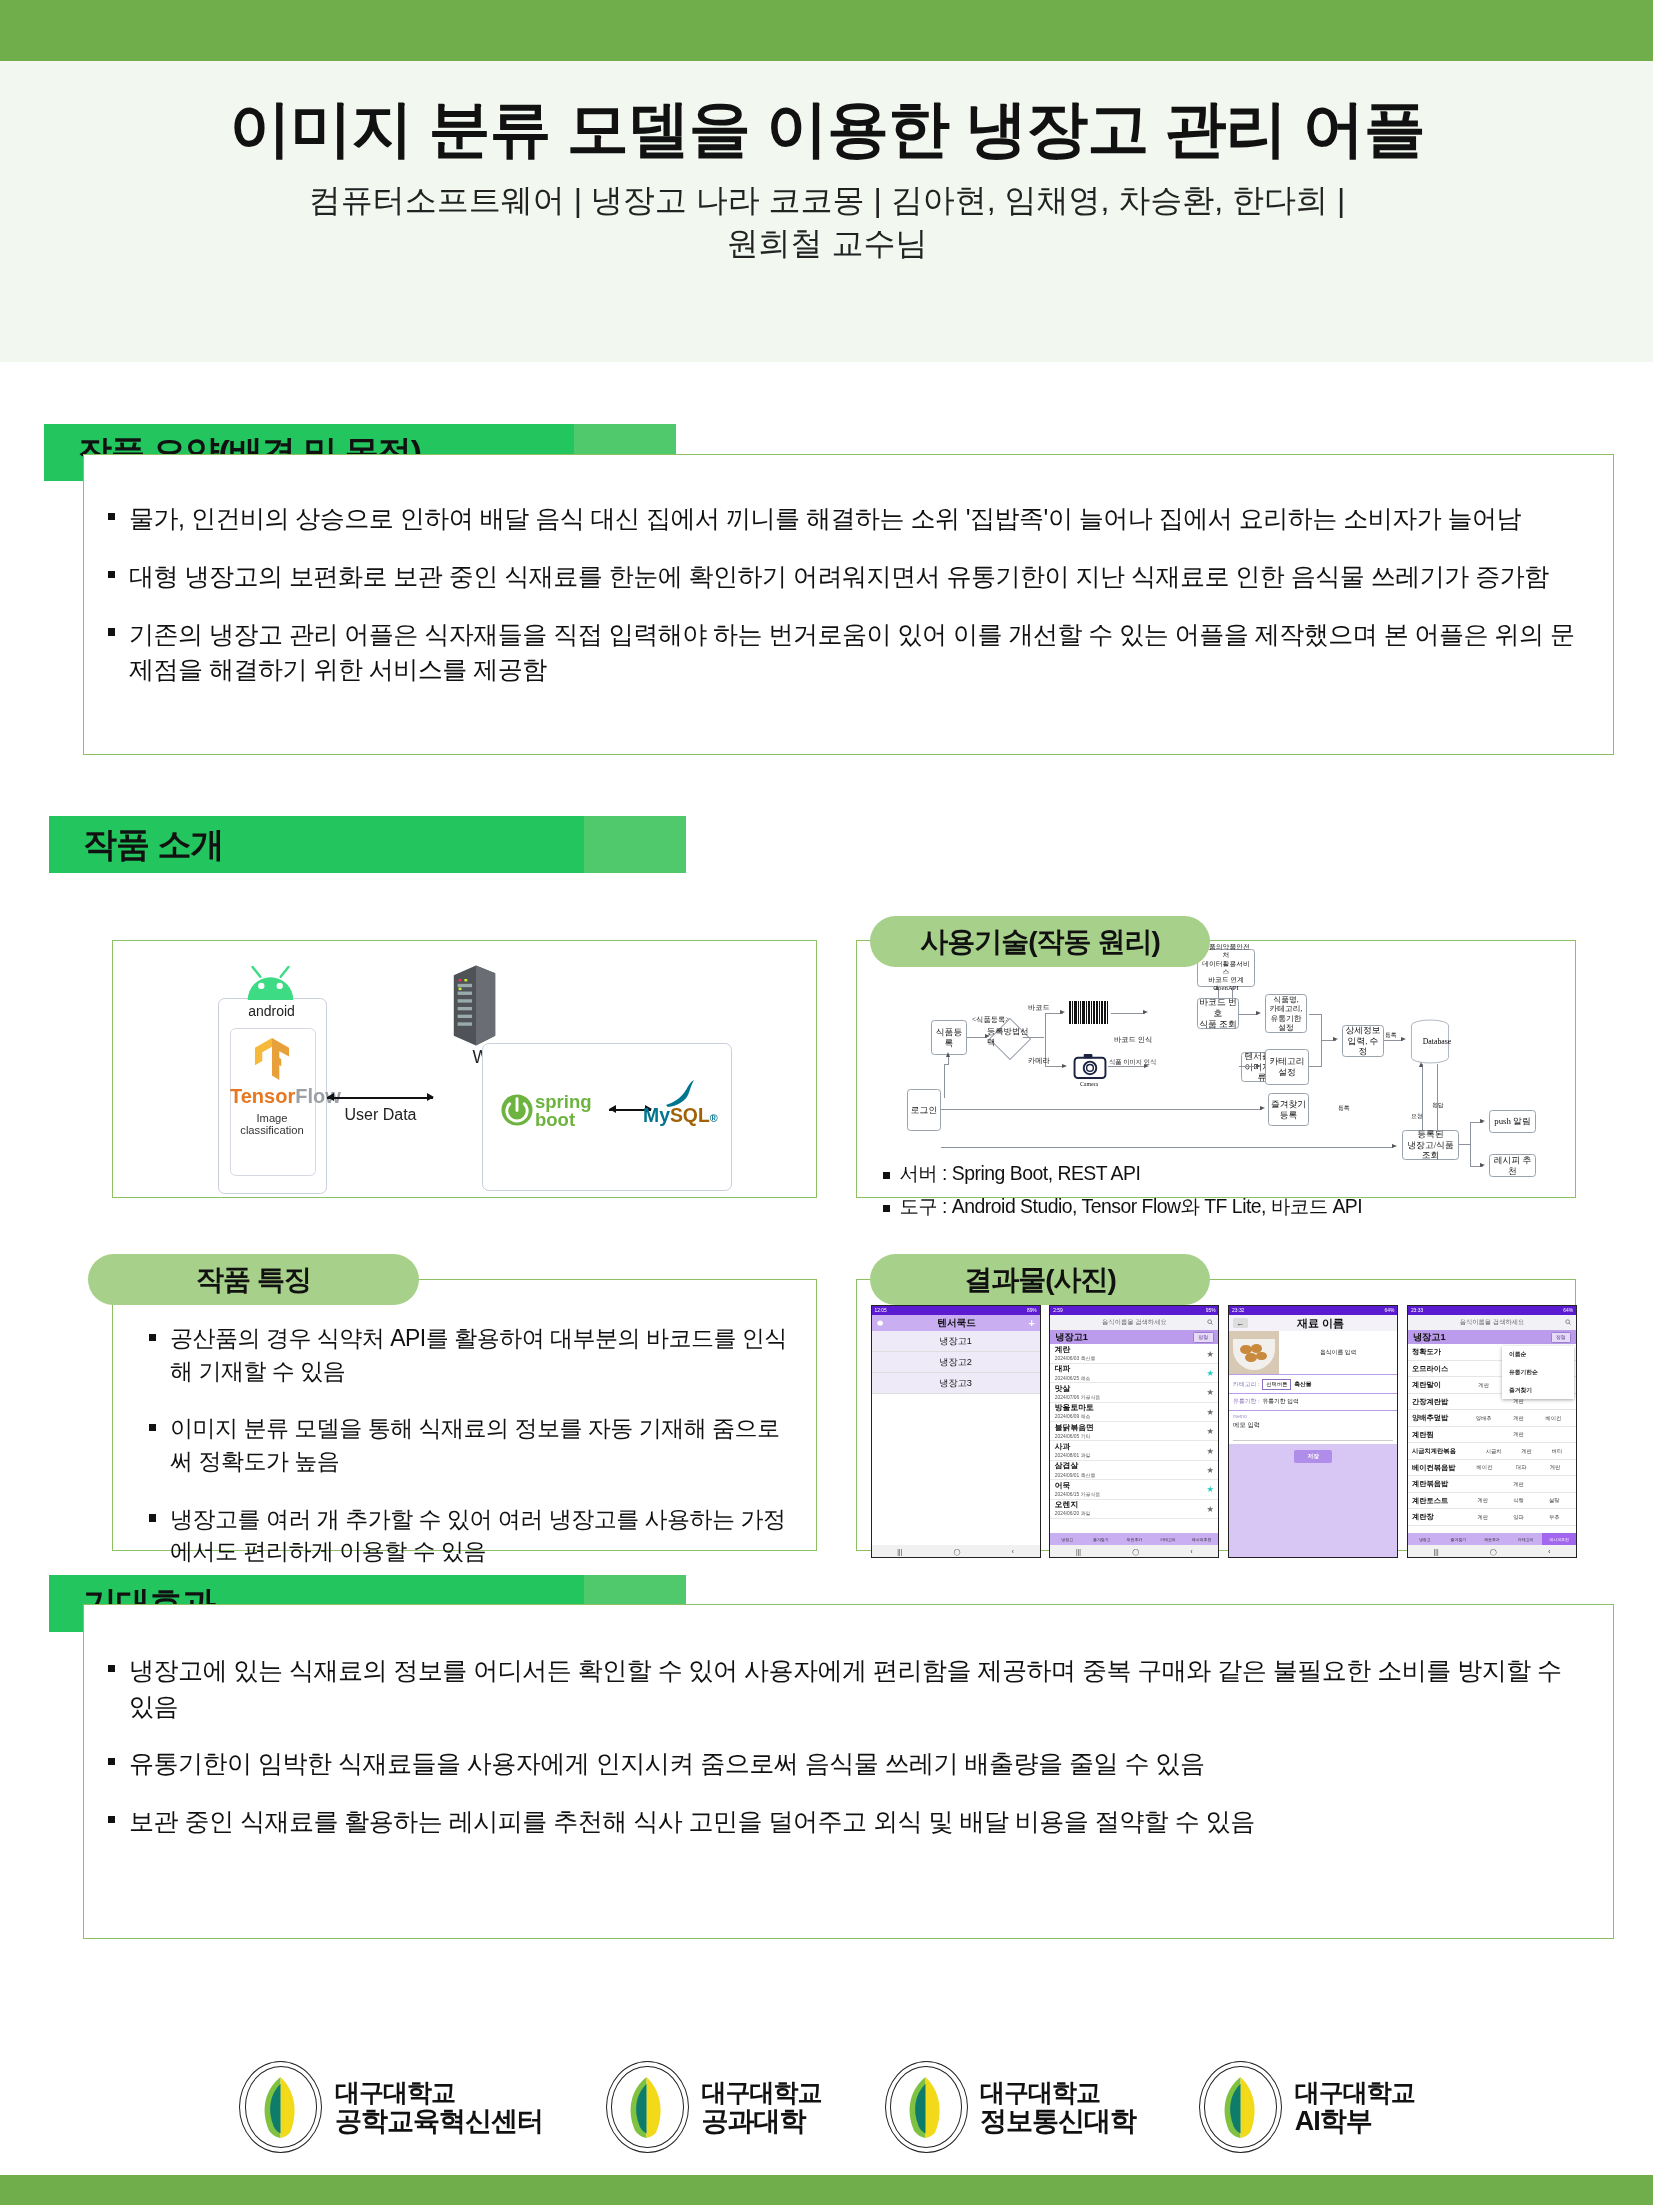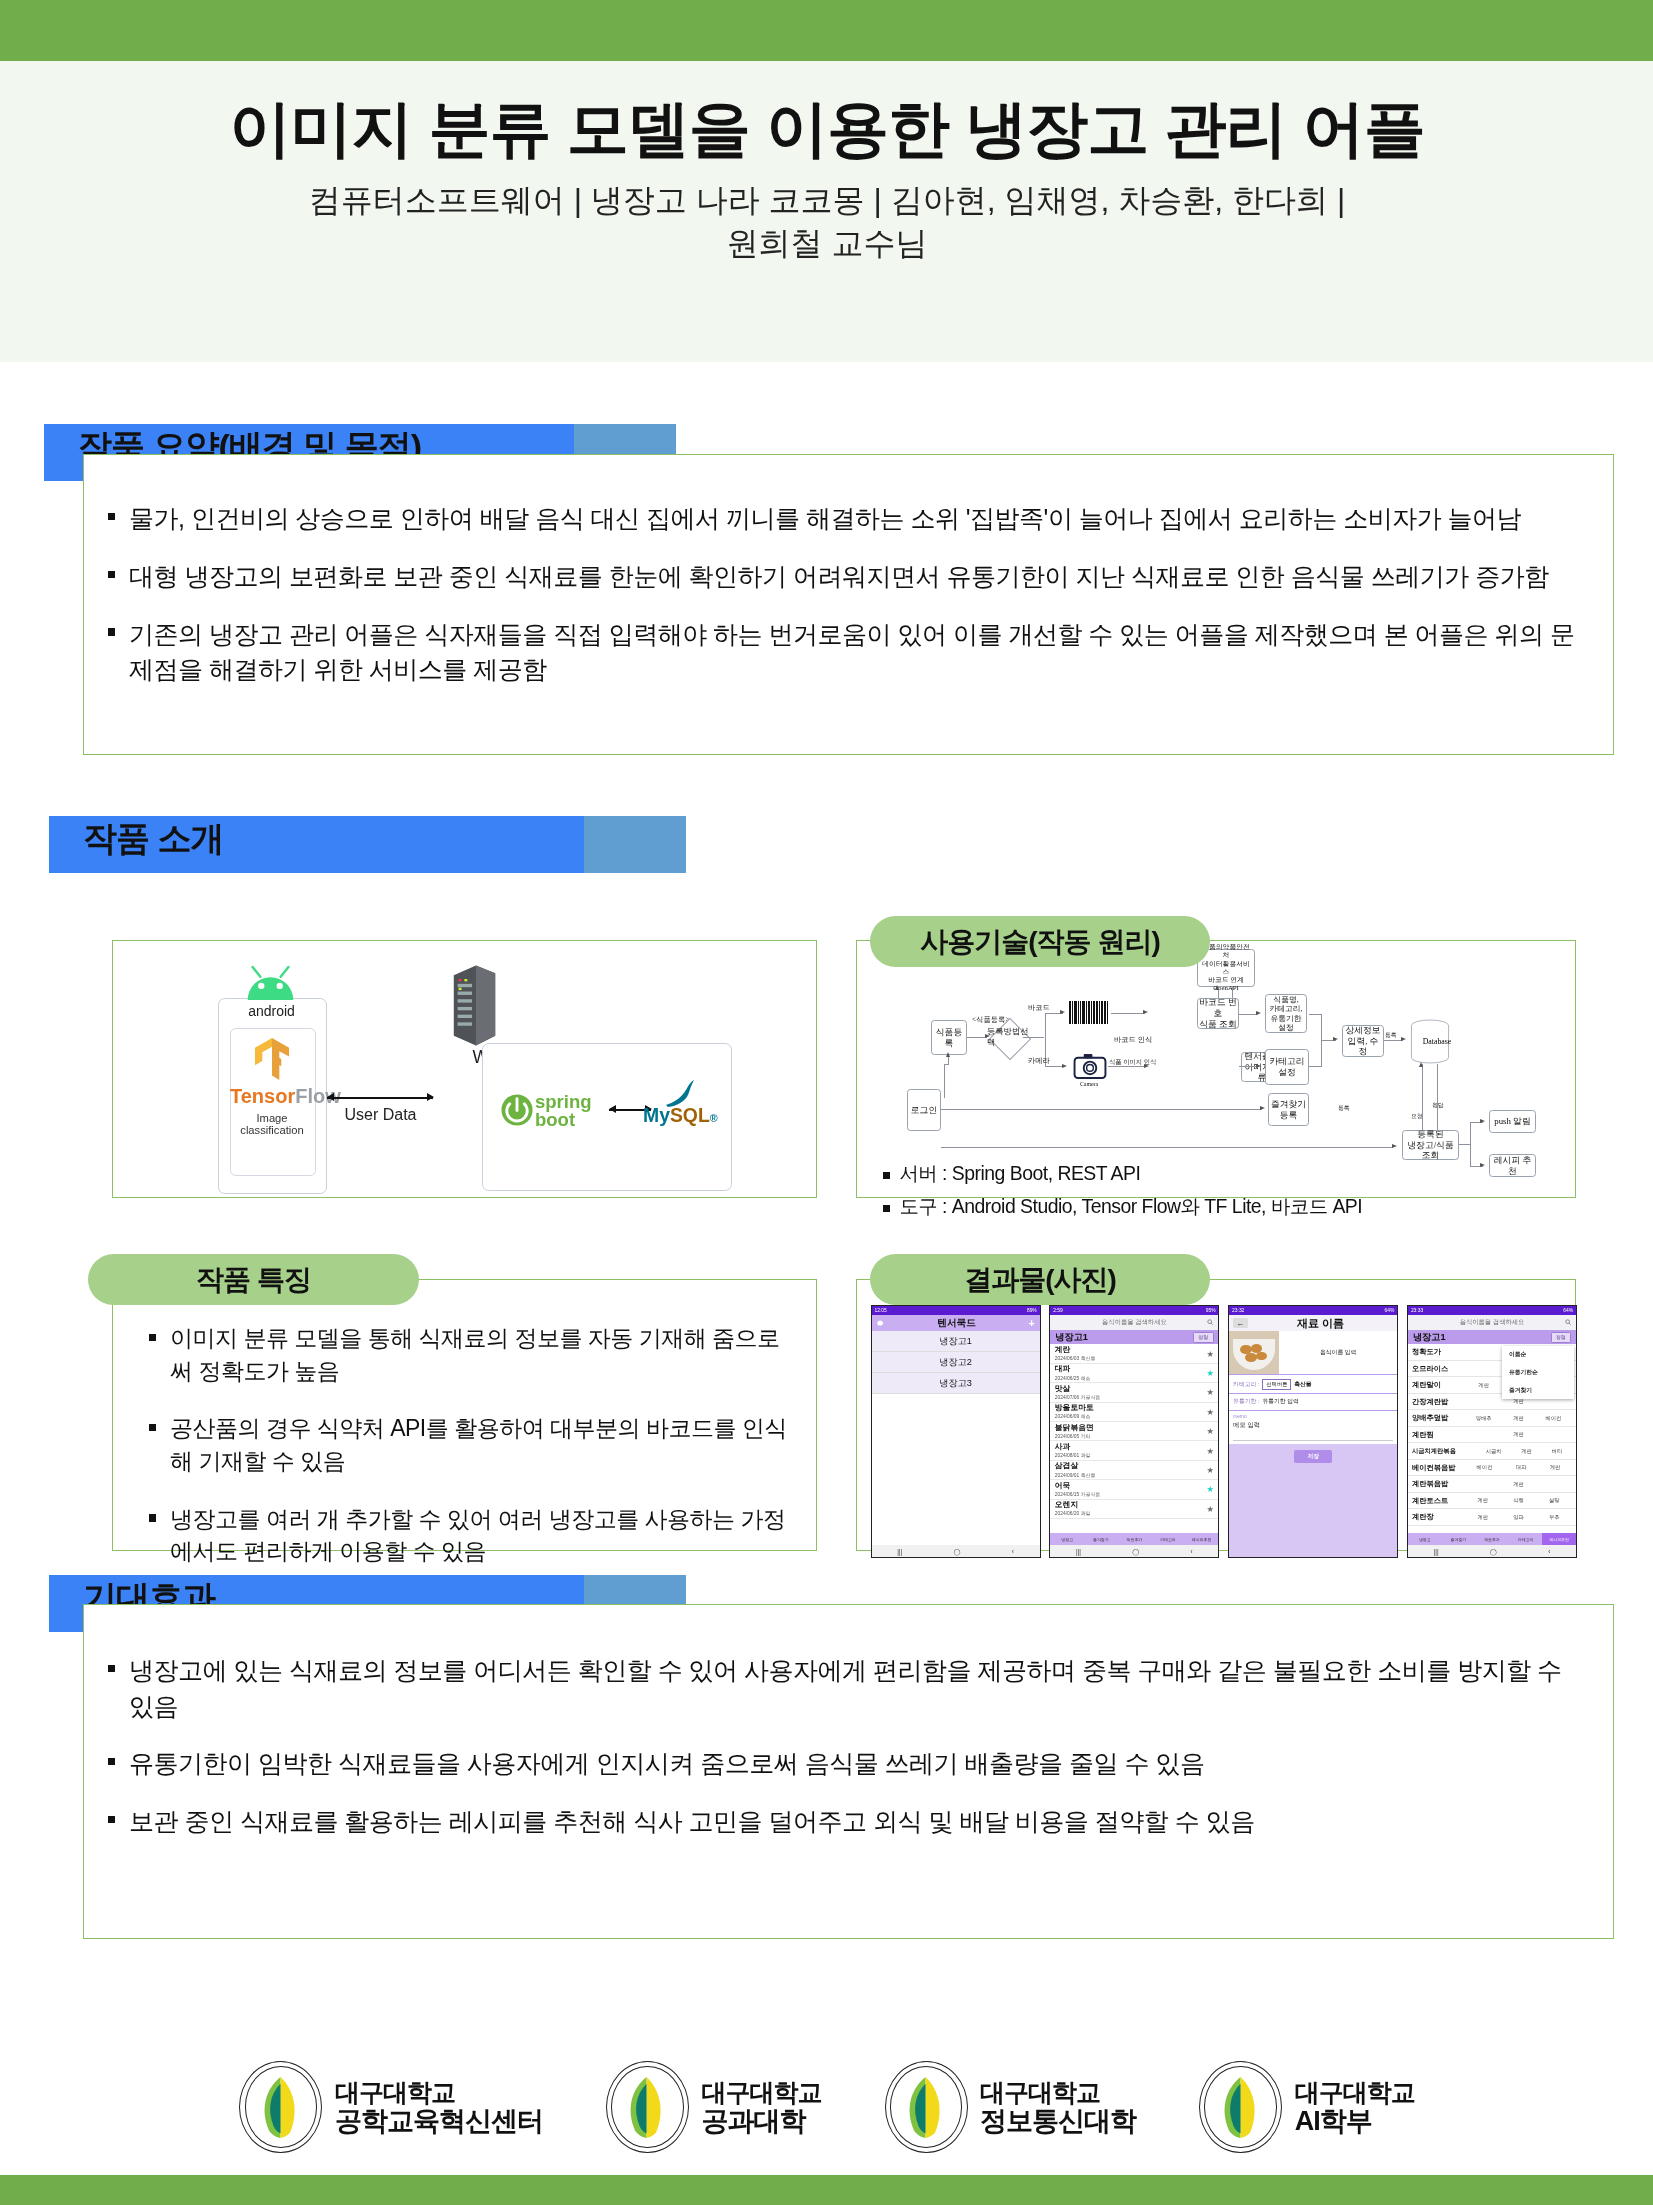--- a/index.html
+++ b/index.html
@@ -22,22 +22,22 @@
     line-height:1.1;
   }
   .poster-sub{
     position:absolute;left:0;top:179px;width:1654px;text-align:center;
     font-size:32px;color:#222;line-height:1.35;font-weight:400;
   }
 
   
   .sec-head{
     position:absolute;height:57px;
-    background:#3b82f6;
-    display:flex;
+    background:#22c55e;
+    display:flex;align-items:center;
     box-sizing:border-box;
   }
   .sec-head .lbl{
     font-size:34px;font-weight:bold;color:#111;padding-left:34px;letter-spacing:-1px;
     white-space:nowrap;
   }
   .sec-head .tail{
     position:absolute;right:0;top:0;height:57px;width:102px;
     background:rgba(167,209,138,0.35);
   }
@@ -415,22 +415,22 @@
       <div class="bullet" style="font-size:19.4px;margin-bottom:5.8px;padding-left:23px;">서버 : Spring Boot, REST  API</div>
       <div class="bullet" style="font-size:19.4px;margin-bottom:2.9px;padding-left:23px;">도구 : Android Studio, Tensor Flow와 TF Lite, 바코드 API</div>
     </div>
   </div>
 
   <div class="pill" style="left:88px;top:1254px;width:331px;height:51px;">
     <div class="lbl">작품 특징</div>
   </div>
   <div class="panel" style="left:112px;top:1279px;width:705px;height:272px;">
     <div class="bullets" style="left:29px;top:42px;width:647px;position:absolute;">
+      <div class="bullet" style="font-size:23px;margin-bottom:25px;">공산품의 경우 식약처 API를 활용하여 대부분의 바코드를 인식해 기재할 수 있음</div>
       <div class="bullet" style="font-size:23px;margin-bottom:25px;">이미지 분류 모델을 통해 식재료의 정보를 자동 기재해 줌으로써 정확도가 높음</div>
-      <div class="bullet" style="font-size:23px;margin-bottom:25px;">공산품의 경우 식약처 API를 활용하여 대부분의 바코드를 인식해 기재할 수 있음</div>
       <div class="bullet" style="font-size:23px;">냉장고를 여러 개 추가할 수 있어 여러 냉장고를 사용하는 가정에서도 편리하게 이용할 수 있음</div>
     </div>
   </div>
 
   <div class="pill" style="left:870px;top:1254px;width:340px;height:51px;">
     <div class="lbl">결과물(사진)</div>
   </div>
   <div class="panel" style="left:856px;top:1279px;width:720px;height:272px;">
     <div class="phones" style="left:13.6px;top:25px;">
 

